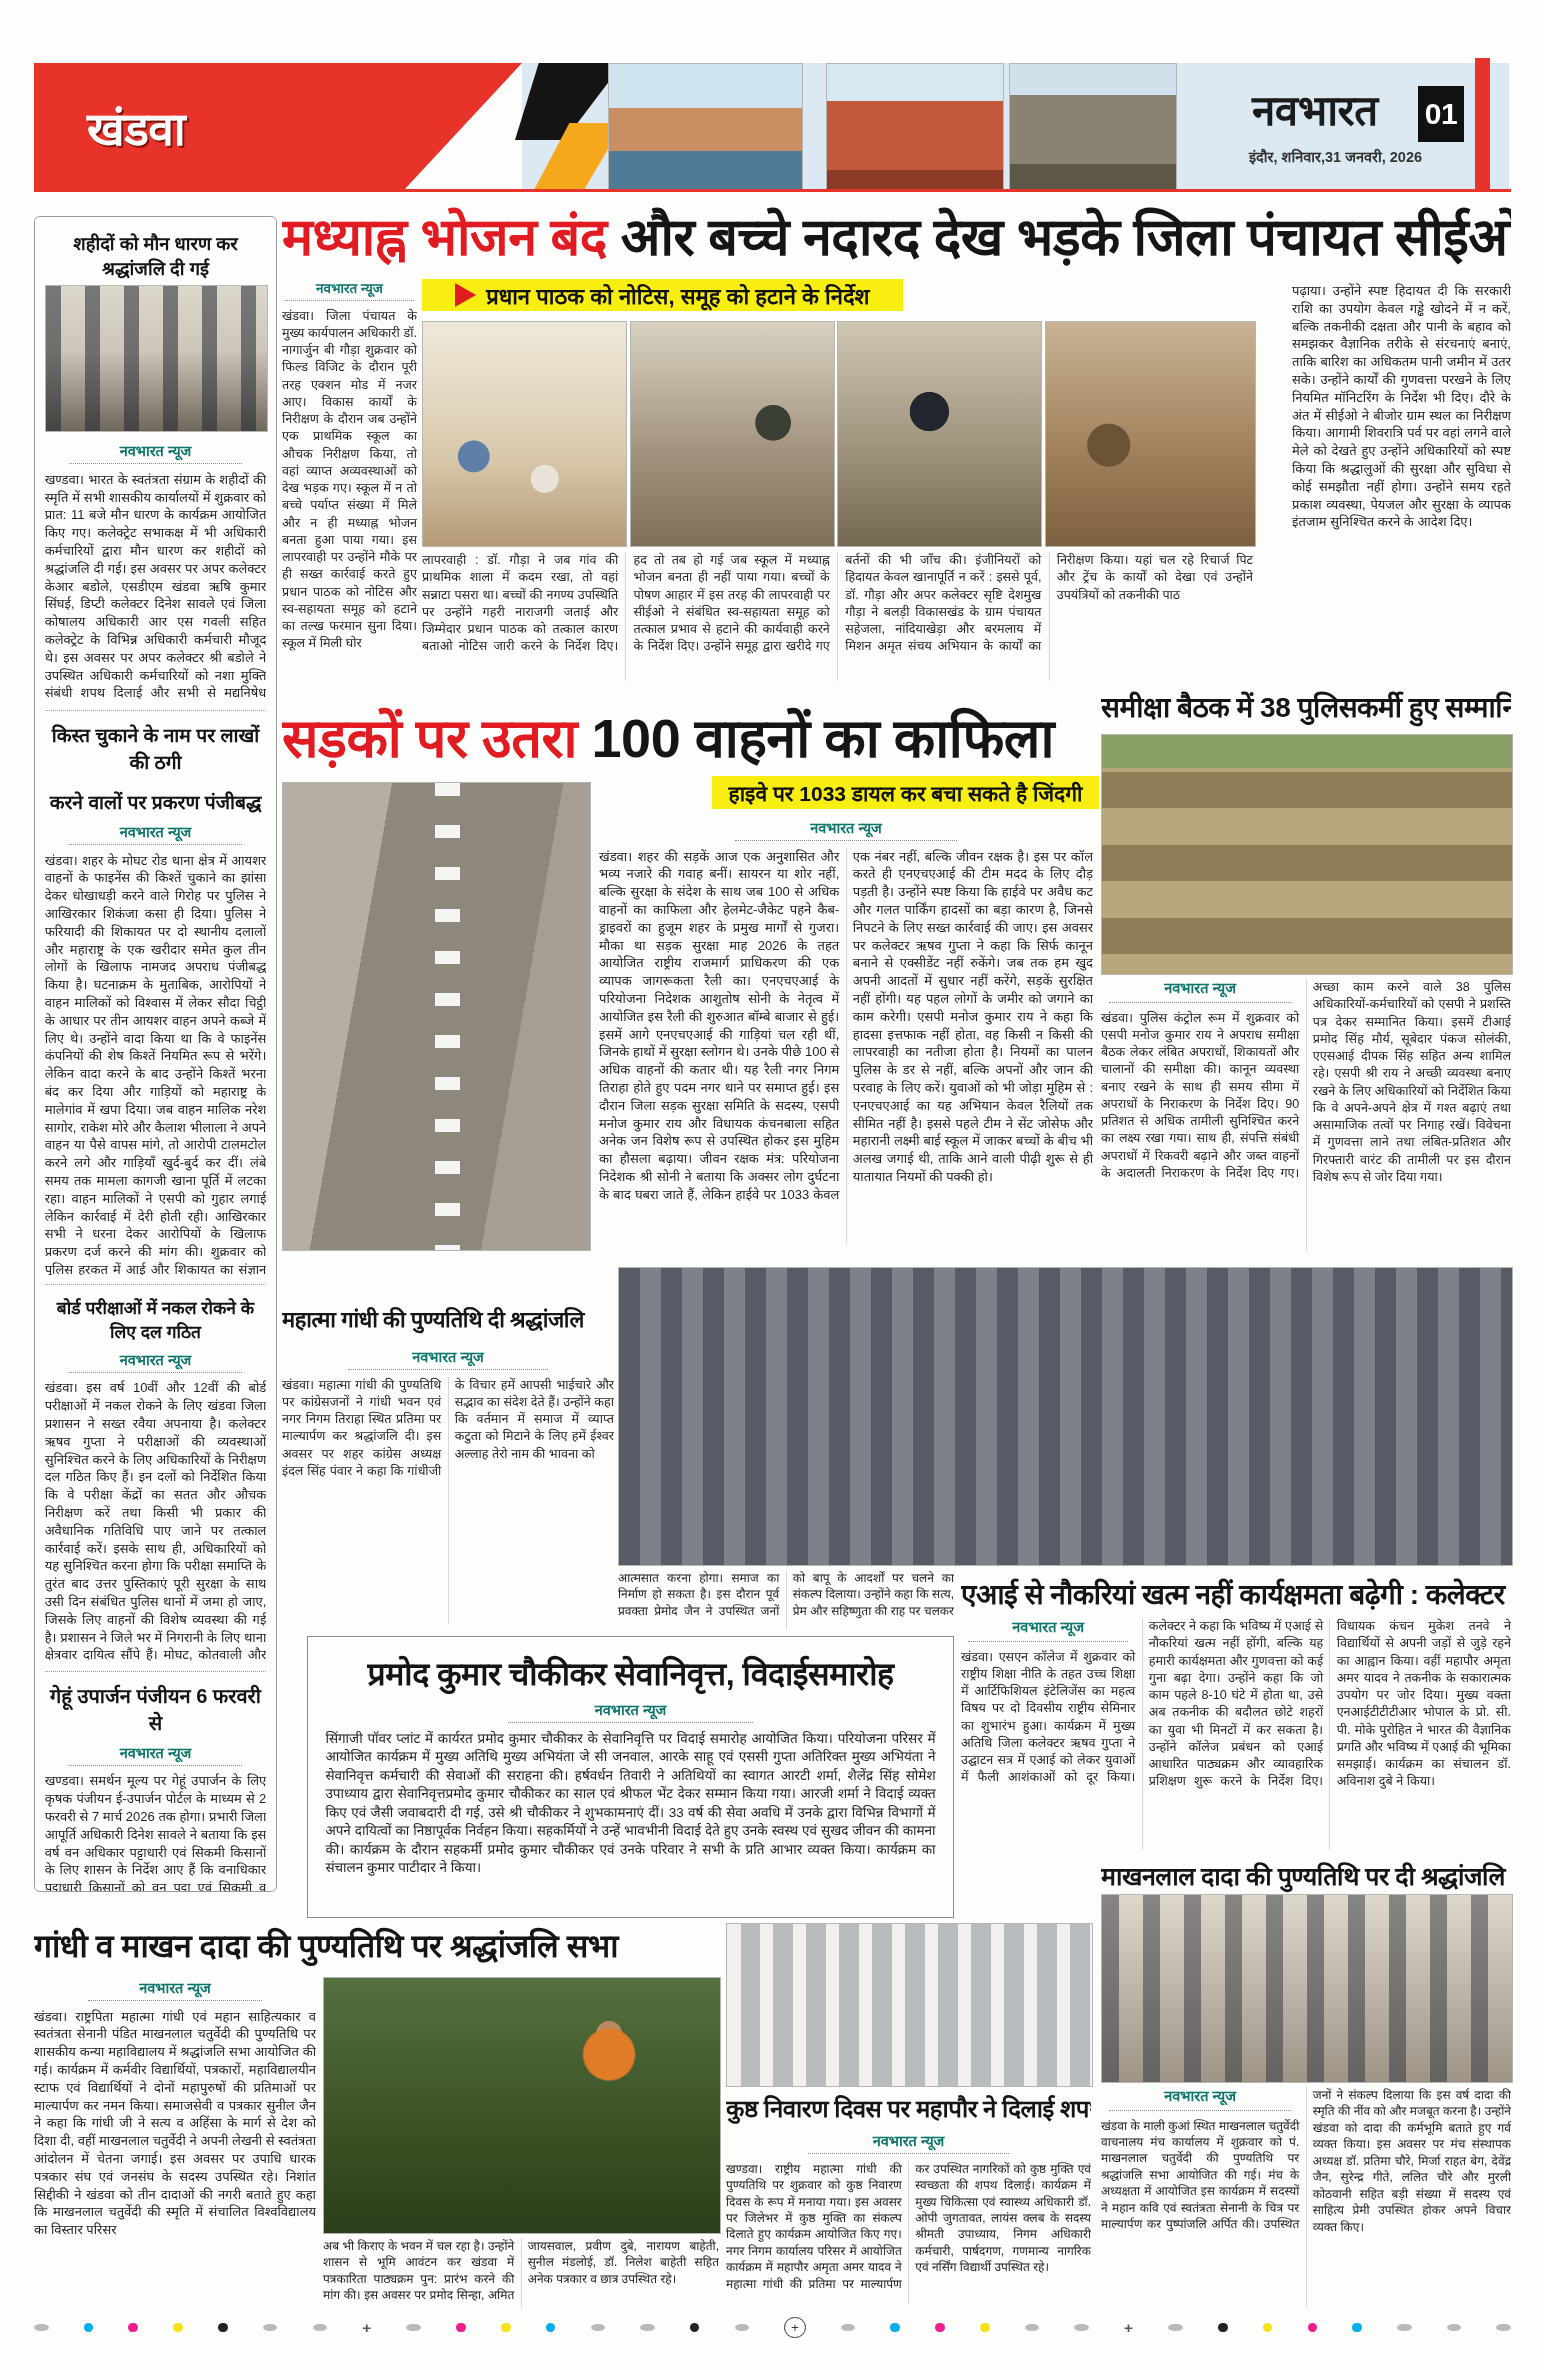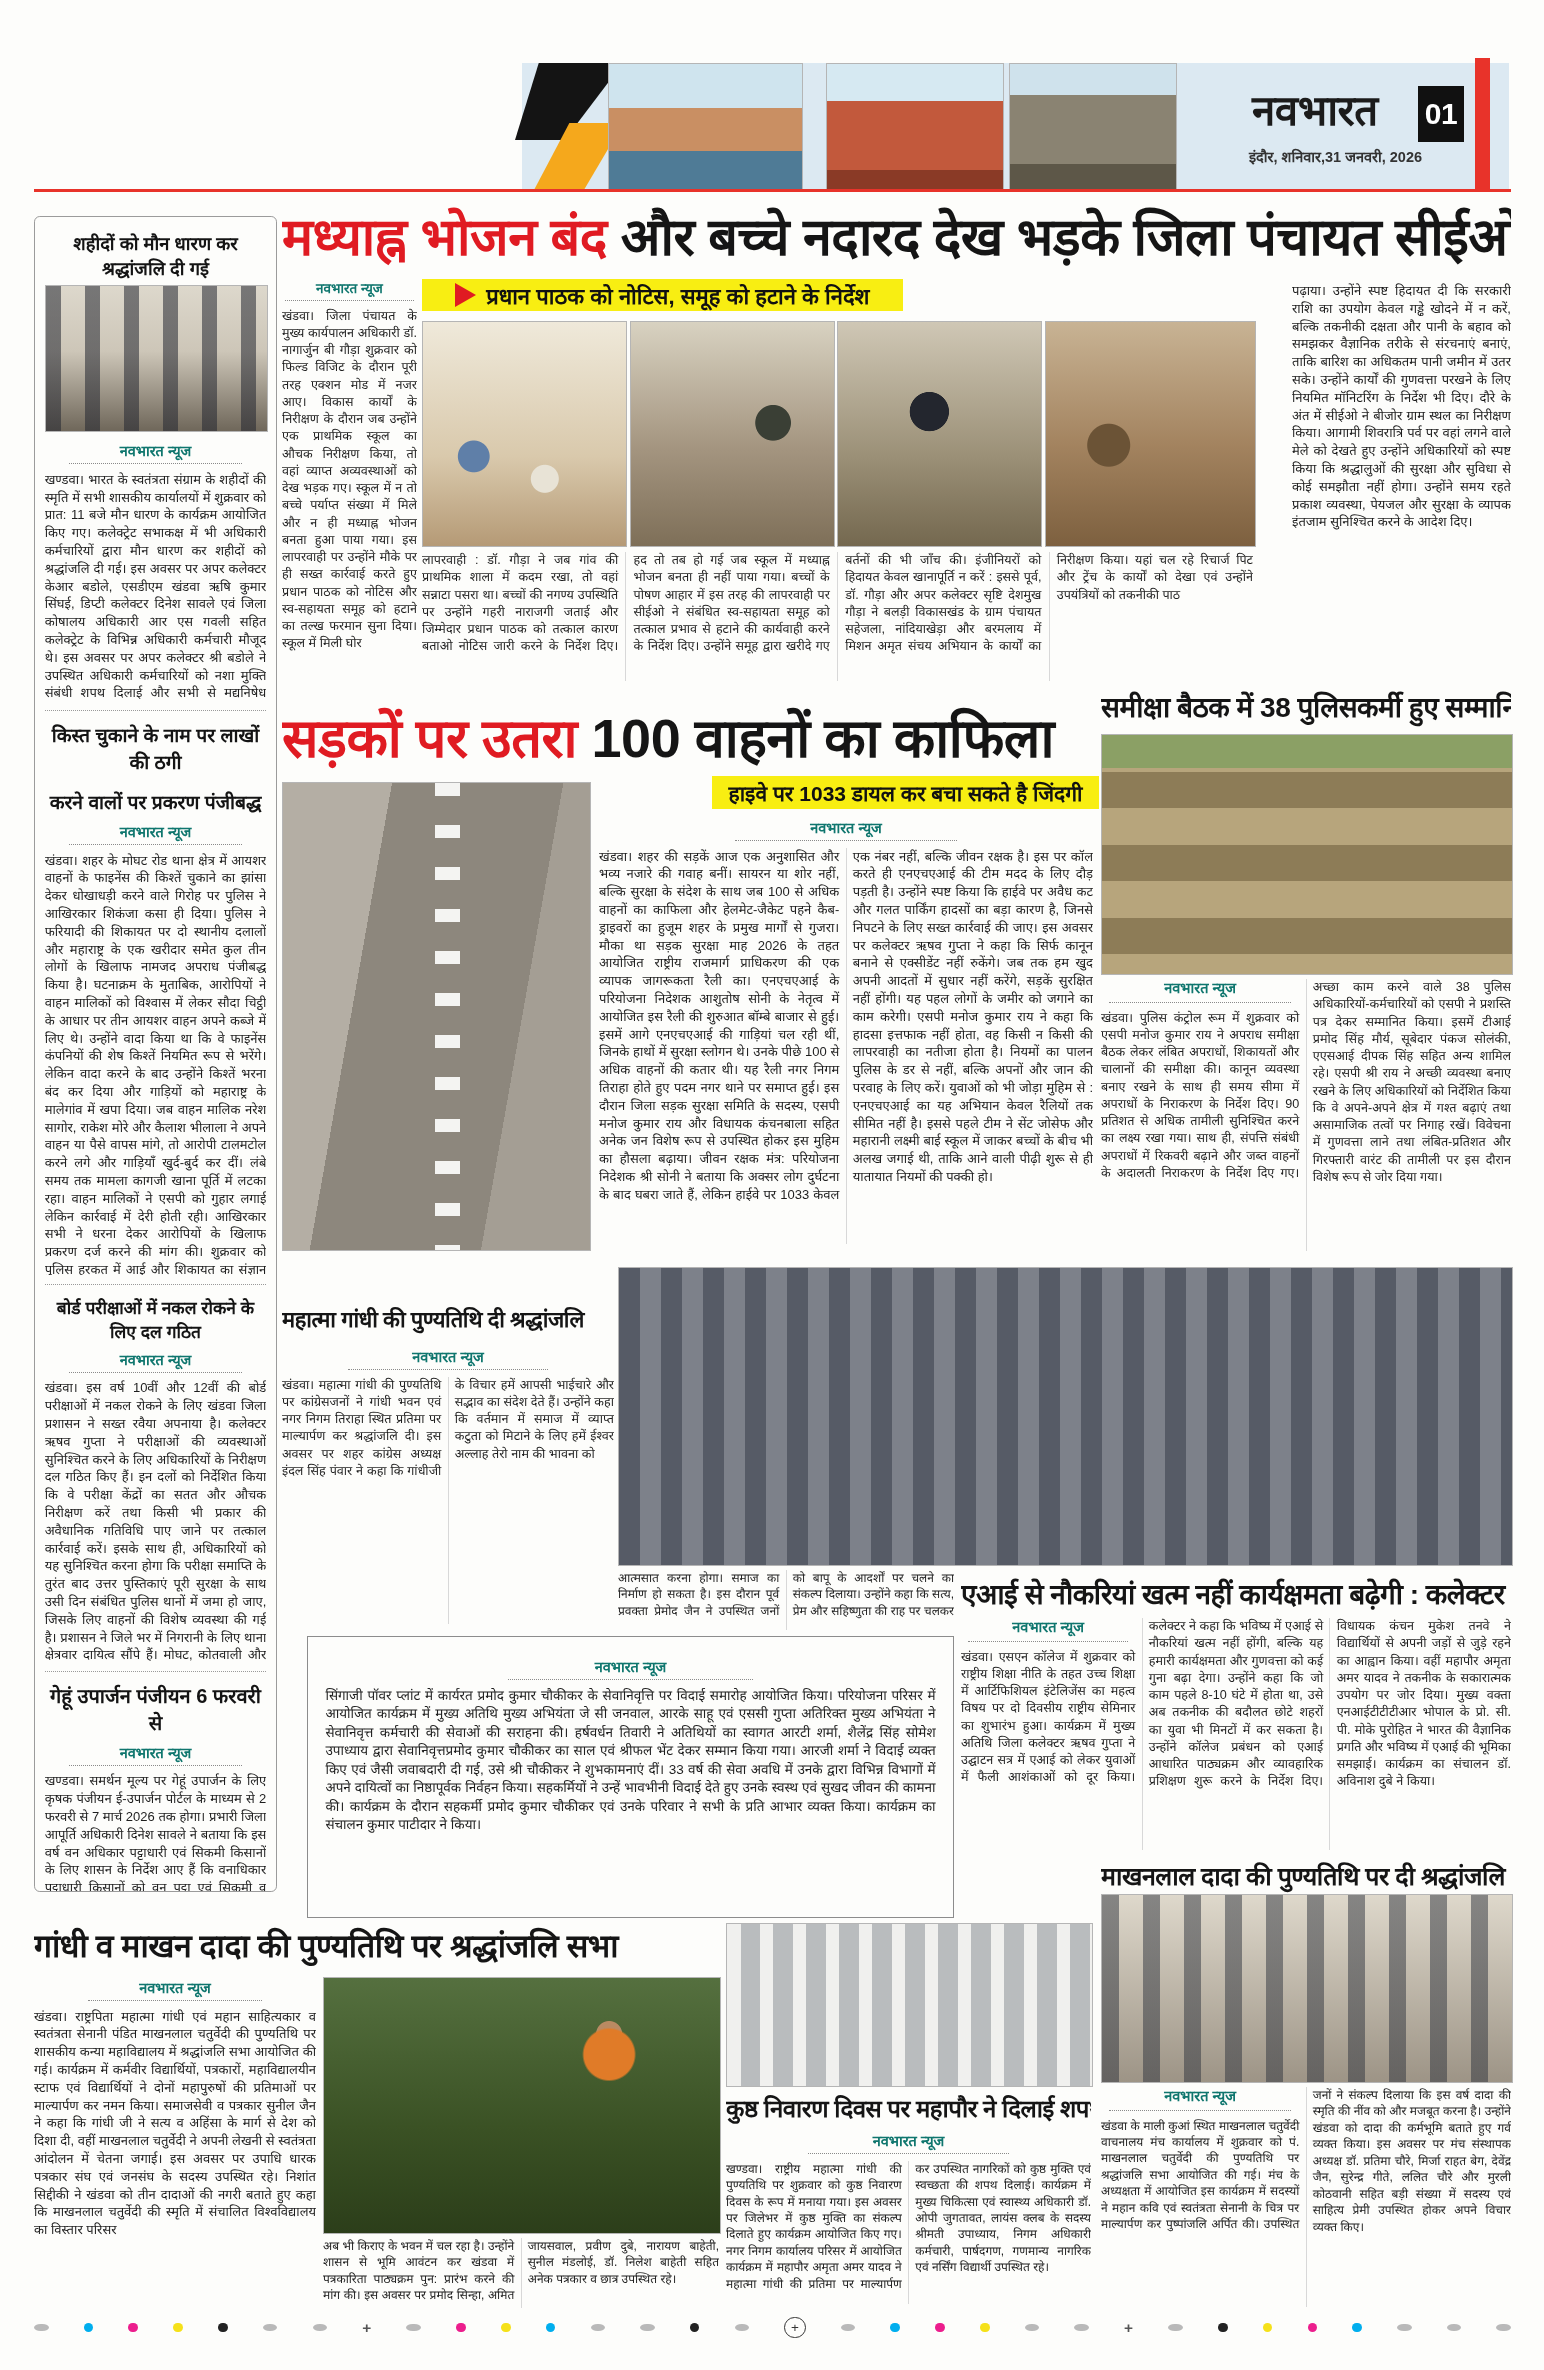--- a/index.html
+++ b/index.html
@@ -71,20 +71,23 @@
   .dc{background:#00aeee;} .dm{background:#ec1e8d;} .dy{background:#f5e11a;} .dk{background:#222;}
   .plus{font-size:15.4px;color:#555;font-weight:bold;}
   .crosshair{width:19.3px;height:19.3px;border:1.5px solid #333;border-radius:50%;
              display:flex;align-items:center;justify-content:center;font-size:13.5px;color:#333;}
 </style>
 </head>
 <body>
 
 <div class="abs" style="left:34px;top:63px;width:1477px;height:126px;">
   <div class="abs" style="left:488px;top:0;width:987px;height:126px;background:#dce9f2;"></div>
+  <div class="abs" style="left:0;top:0;width:488px;height:126px;background:#e8332a;clip-path:polygon(0 0,100% 0,76% 100%,0 100%);">
+    <div class="abs hl" style="left:53px;top:33px;font-size:46px;color:#fff;text-shadow:1.9px 1.9px 0 #7e120d;">खंडवा</div>
+  </div>
   <div class="abs" style="left:481px;top:0;width:108px;height:77px;background:#141414;clip-path:polygon(22% 0,100% 0,46% 100%,0 100%);"></div>
   <div class="abs" style="left:500px;top:60px;width:104px;height:67px;background:#f5a81c;clip-path:polygon(34% 0,86% 0,48% 100%,0 100%);"></div>
   <div class="abs photo ph-ghat" style="left:574px;top:0;width:193px;height:125px;"></div>
   <div class="abs photo ph-temple" style="left:792px;top:0;width:176px;height:125px;"></div>
   <div class="abs photo ph-gopura" style="left:975px;top:0;width:166px;height:125px;"></div>
   <div class="abs hl" style="left:1218px;top:17.4px;font-size:42px;color:#1b1b1b;">नवभारत</div>
   <div class="abs" style="left:1215px;top:83px;font-size:14.5px;font-weight:bold;color:#333;">इंदौर, शनिवार,31 जनवरी, 2026</div>
   <div class="abs hl" style="left:1384px;top:23px;width:46px;height:56px;background:#111;color:#fff;font-size:30px;display:flex;align-items:center;justify-content:center;">01</div>
   <div class="abs" style="left:1441px;top:-4.8px;width:14.5px;height:131px;background:#e8332a;"></div>
 </div>
@@ -163,20 +166,21 @@
 
 <div class="abs hl nowrap" style="left:961px;top:1574px;width:550px;height:41px;font-size:28px;">एआई से नौकरियां खत्म नहीं  कार्यक्षमता बढ़ेगी : कलेक्टर</div>
 <div class="abs" style="left:961px;top:1618px;width:550px;height:232px;">
   <div class="cols3 bodytext" style="font-size:12.6px;">
     <div class="byline" style="width:92%;">नवभारत न्यूज</div>
     <span>खंडवा। एसएन कॉलेज में शुक्रवार को राष्ट्रीय शिक्षा नीति के तहत उच्च शिक्षा में आर्टिफिशियल इंटेलिजेंस का महत्व विषय पर दो दिवसीय राष्ट्रीय सेमिनार का शुभारंभ हुआ। कार्यक्रम में मुख्य अतिथि जिला कलेक्टर ऋषव गुप्ता ने उद्घाटन सत्र में एआई को लेकर युवाओं में फैली आशंकाओं को दूर किया। कलेक्टर ने कहा कि भविष्य में एआई से नौकरियां खत्म नहीं होंगी, बल्कि यह हमारी कार्यक्षमता और गुणवत्ता को कई गुना बढ़ा देगा। उन्होंने कहा कि जो काम पहले 8-10 घंटे में होता था, उसे अब तकनीक की बदौलत छोटे शहरों का युवा भी मिनटों में कर सकता है। उन्होंने कॉलेज प्रबंधन को एआई आधारित पाठ्यक्रम और व्यावहारिक प्रशिक्षण शुरू करने के निर्देश दिए। विधायक कंचन मुकेश तनवे ने विद्यार्थियों से अपनी जड़ों से जुड़े रहने का आह्वान किया। वहीं महापौर अमृता अमर यादव ने तकनीक के सकारात्मक उपयोग पर जोर दिया। मुख्य वक्ता एनआईटीटीटीआर भोपाल के प्रो. सी. पी. मोके पुरोहित ने भारत की वैज्ञानिक प्रगति और भविष्य में एआई की भूमिका समझाई। कार्यक्रम का संचालन डॉ. अविनाश दुबे ने किया।</span>
   </div>
 </div>
 
 <div class="abs" style="left:307px;top:1636px;width:647px;height:282px;border:1.4px solid #8c8c8c;box-sizing:border-box;padding:13.5px 17.4px;overflow:hidden;">
+  <div class="hl nowrap" style="font-size:32px;text-align:center;">प्रमोद कुमार चौकीकर  सेवानिवृत्त, विदाईसमारोह</div>
   <div class="byline" style="width:40%;margin-top:5.8px;">नवभारत न्यूज</div>
   <div class="bodytext" style="height:172px;font-size:13.5px;">सिंगाजी पॉवर प्लांट में कार्यरत प्रमोद कुमार चौकीकर के सेवानिवृत्ति पर विदाई समारोह आयोजित किया। परियोजना परिसर में आयोजित कार्यक्रम में मुख्य अतिथि मुख्य अभियंता जे सी जनवाल, आरके साहू एवं एससी गुप्ता अतिरिक्त मुख्य अभियंता ने सेवानिवृत्त कर्मचारी की सेवाओं की सराहना की। हर्षवर्धन तिवारी ने अतिथियों का स्वागत आरटी शर्मा, शैलेंद्र सिंह सोमेश उपाध्याय द्वारा सेवानिवृत्तप्रमोद कुमार चौकीकर का साल एवं श्रीफल भेंट देकर सम्मान किया गया। आरजी शर्मा ने विदाई व्यक्त किए एवं जैसी जवाबदारी दी गई, उसे श्री चौकीकर ने शुभकामनाएं दीं। 33 वर्ष की सेवा अवधि में उनके द्वारा विभिन्न विभागों में अपने दायित्वों का निष्ठापूर्वक निर्वहन किया। सहकर्मियों ने उन्हें भावभीनी विदाई देते हुए उनके स्वस्थ एवं सुखद जीवन की कामना की। कार्यक्रम के दौरान सहकर्मी प्रमोद कुमार चौकीकर एवं उनके परिवार ने सभी के प्रति आभार व्यक्त किया। कार्यक्रम का संचालन कुमार पाटीदार ने किया।</div>
 </div>
 
 <div class="abs hl nowrap" style="left:34px;top:1923px;width:686px;height:48px;font-size:32px;">गांधी व माखन दादा की पुण्यतिथि पर श्रद्धांजलि सभा</div>
 <div class="abs" style="left:34px;top:1977px;width:282px;height:330px;">
   <div class="byline" style="width:62%;">नवभारत न्यूज</div>
   <div class="bodytext" style="height:292px;">खंडवा। राष्ट्रपिता महात्मा गांधी एवं महान साहित्यकार व स्वतंत्रता सेनानी पंडित माखनलाल चतुर्वेदी की पुण्यतिथि पर शासकीय कन्या महाविद्यालय में श्रद्धांजलि सभा आयोजित की गई। कार्यक्रम में कर्मवीर विद्यार्थियों, पत्रकारों, महाविद्यालयीन स्टाफ एवं विद्यार्थियों ने दोनों महापुरुषों की प्रतिमाओं पर माल्यार्पण कर नमन किया। समाजसेवी व पत्रकार सुनील जैन ने कहा कि गांधी जी ने सत्य व अहिंसा के मार्ग से देश को दिशा दी, वहीं माखनलाल चतुर्वेदी ने अपनी लेखनी से स्वतंत्रता आंदोलन में चेतना जगाई। इस अवसर पर उपाधि धारक पत्रकार संघ एवं जनसंघ के सदस्य उपस्थित रहे। निशांत सिद्दीकी ने खंडवा को तीन दादाओं की नगरी बताते हुए कहा कि माखनलाल चतुर्वेदी की स्मृति में संचालित विश्वविद्यालय का विस्तार परिसर</div>
 </div>
 <div class="abs photo ph-statue" style="left:323px;top:1977px;width:396px;height:255px;"></div>

